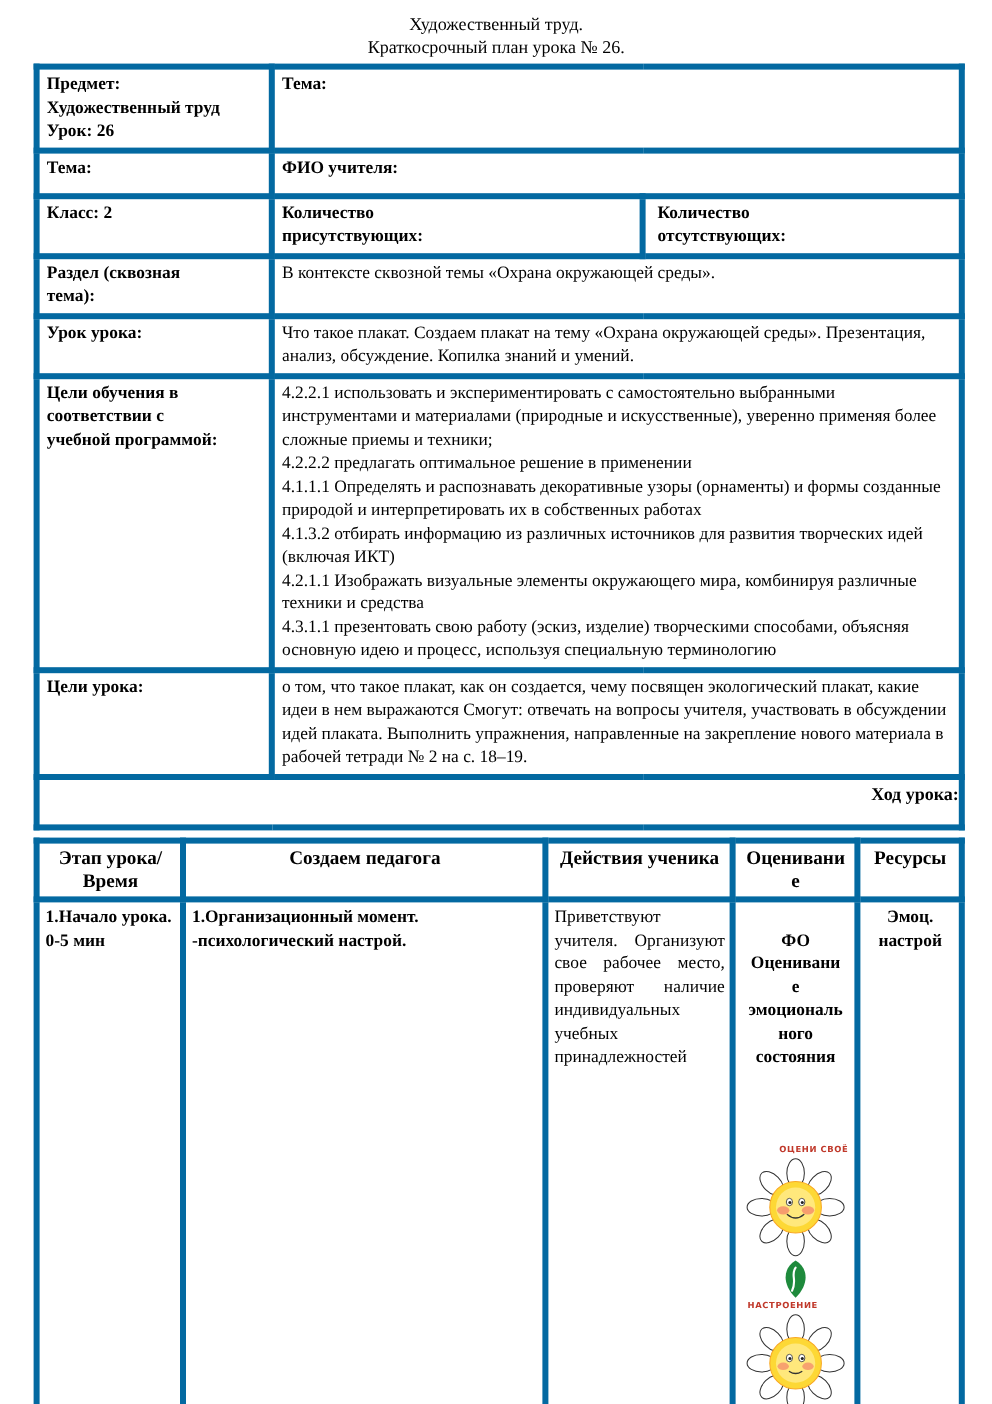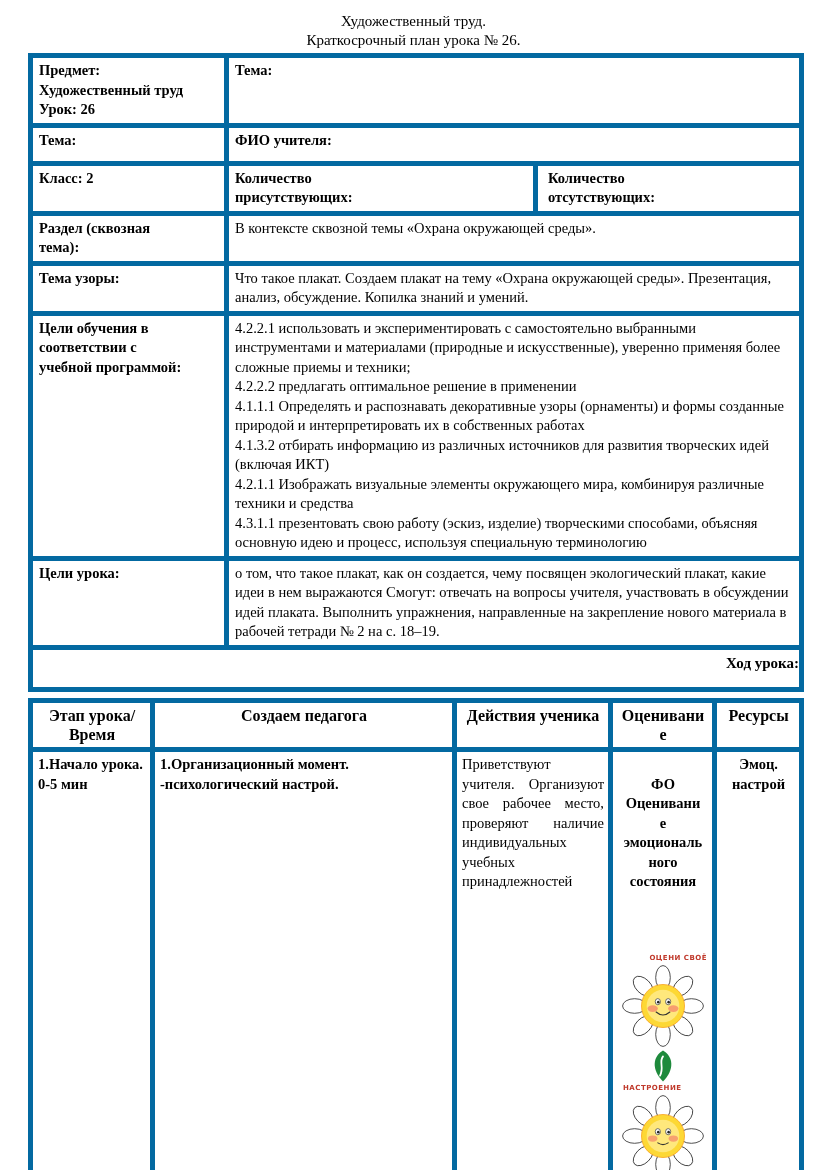--- a/index.html
+++ b/index.html
@@ -135,21 +135,21 @@
 присутствующих:</td>
         <td class="b nowrapline" style="padding-left:10px">Количество
 отсутствующих:</td>
       </tr>
       <tr>
         <td class="b nowrapline">Раздел (сквозная
 тема):</td>
         <td class="nowrapline" colspan="2">В контексте сквозной темы  «Охрана окружающей среды».</td>
       </tr>
       <tr>
-        <td class="b nowrapline">Тема узоры:</td>
+        <td class="b nowrapline">Урок урока:</td>
         <td colspan="2">Что такое плакат. Создаем плакат на тему «Охрана окружающей среды». Презентация, анализ, обсуждение.  Копилка знаний и умений.</td>
       </tr>
       <tr>
         <td class="b nowrapline">Цели обучения в
 соответствии с
 учебной программой:</td>
         <td colspan="2">
           <div>4.2.2.1 использовать и экспериментировать с самостоятельно выбранными инструментами и материалами (природные и искусственные), уверенно применяя более сложные приемы и техники;</div>
           <div>4.2.2.2 предлагать оптимальное решение в применении</div>
           <div>4.1.1.1 Определять и  распознавать декоративные узоры (орнаменты) и формы созданные природой и интерпретировать их в собственных работах</div>

